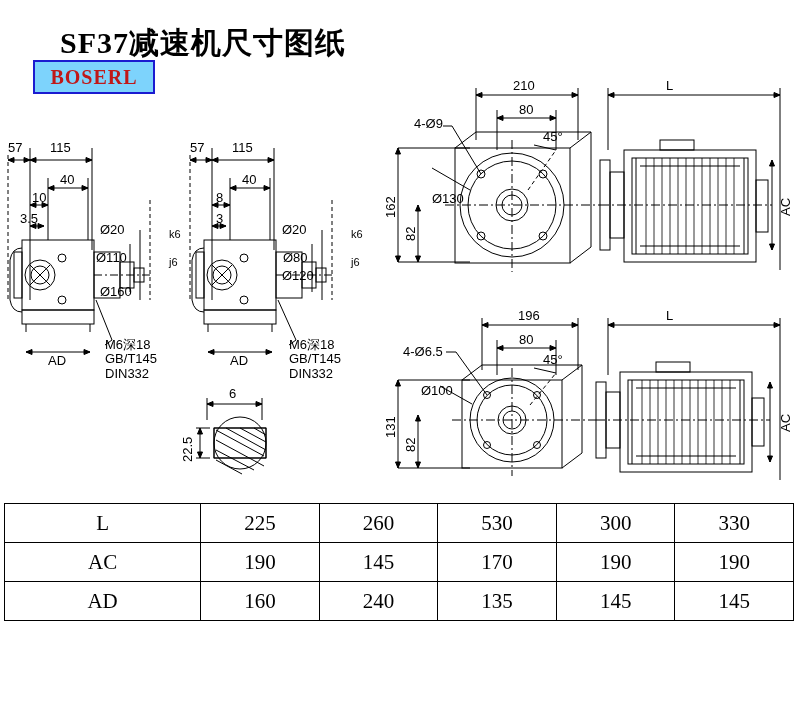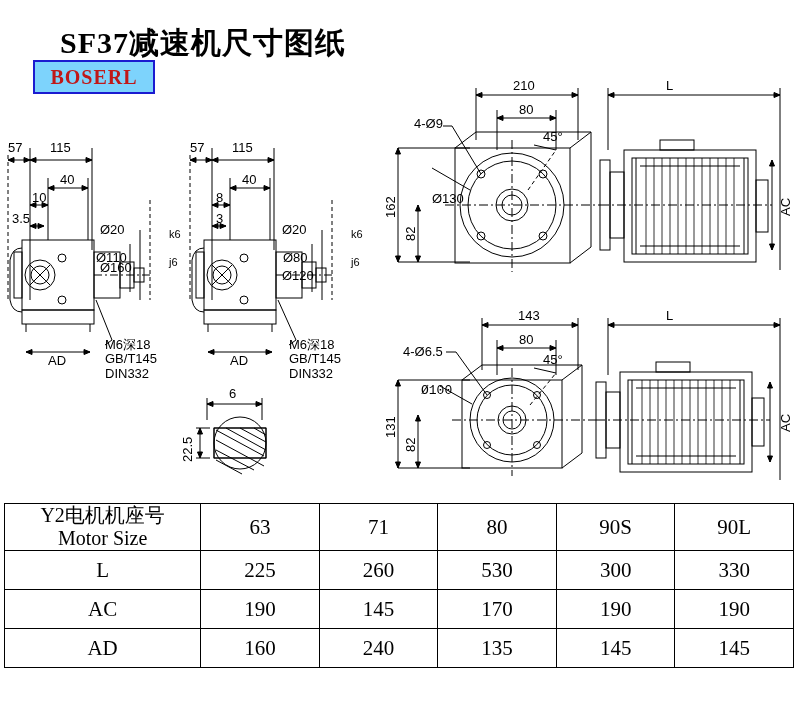--- a/index.html
+++ b/index.html
@@ -348,26 +348,26 @@
         <path d="M770,462 l-2.5,-6 h5 z" fill="#000"></path>
   </g>
 
   </g>
 </svg>
 
 <div class="lbl" style="left:8px;top:140px;">57</div>
 <div class="lbl" style="left:50px;top:140px;">115</div>
 <div class="lbl" style="left:60px;top:172px;">40</div>
 <div class="lbl" style="left:32px;top:190px;">10</div>
-<div class="lbl" style="left:12px;top:211px;">3.5</div>
+<div class="lbl" style="left:20px;top:211px;">3.5</div>
 <div class="lbl" style="left:100px;top:222px;">Ø20</div>
 <div class="lbl small" style="left:129px;top:228px;">k6</div>
 <div class="lbl" style="left:96px;top:250px;">Ø110</div>
 <div class="lbl small" style="left:129px;top:256px;">j6</div>
-<div class="lbl" style="left:100px;top:260px;">Ø160</div>
+<div class="lbl" style="left:100px;top:284px;">Ø160</div>
 <div class="lbl" style="left:48px;top:353px;">AD</div>
 <div class="lbl" style="left:105px;top:336px;">M6深18</div>
 <div class="lbl" style="left:105px;top:351px;">GB/T145</div>
 <div class="lbl" style="left:105px;top:366px;">DIN332</div>
 
 <div class="lbl" style="left:190px;top:140px;">57</div>
 <div class="lbl" style="left:232px;top:140px;">115</div>
 <div class="lbl" style="left:242px;top:172px;">40</div>
 <div class="lbl" style="left:216px;top:190px;">8</div>
 <div class="lbl" style="left:216px;top:211px;">3</div>
@@ -387,43 +387,32 @@
 <div class="lbl" style="left:513px;top:78px;">210</div>
 <div class="lbl" style="left:519px;top:102px;">80</div>
 <div class="lbl" style="left:666px;top:78px;">L</div>
 <div class="lbl" style="left:414px;top:116px;text-align:right;">4-Ø9</div>
 <div class="lbl" style="left:543px;top:129px;">45°</div>
 <div class="lbl" style="left:432px;top:164px;margin-top:27px;">Ø130</div>
 <div class="lbl vert" style="left:383px;top:218px;">162</div>
 <div class="lbl vert" style="left:403px;top:241px;">82</div>
 <div class="lbl vert" style="left:778px;top:216px;">AC</div>
 
-<div class="lbl" style="left:518px;top:308px;">143</div>
+<div class="lbl" style="left:518px;top:308px;">196</div>
 <div class="lbl" style="left:519px;top:332px;">80</div>
 <div class="lbl" style="left:666px;top:308px;">L</div>
 <div class="lbl" style="left:403px;top:344px;">4-Ø6.5</div>
 <div class="lbl" style="left:543px;top:352px;">45°</div>
-<div class="lbl" style="left:421px;top:383px;font-family:Liberation Mono, monospace;">Ø100</div>
+<div class="lbl" style="left:421px;top:383px;">Ø100</div>
 <div class="lbl vert" style="left:383px;top:438px;">131</div>
 <div class="lbl vert" style="left:403px;top:452px;">82</div>
 <div class="lbl vert" style="left:778px;top:432px;">AC</div>
 
 <table class="tbl">
   <tbody>
-    <tr>
-      <td class="c0 hdr">
-        <div>Y2电机机座号</div>
-        <div>Motor Size</div>
-      </td>
-      <td class="cx">63</td>
-      <td class="cx">71</td>
-      <td class="cx">80</td>
-      <td class="cx">90S</td>
-      <td class="cx">90L</td>
-    </tr>
     <tr>
       <td class="c0">L</td>
       <td class="cx">225</td>
       <td class="cx">260</td>
       <td class="cx">530</td>
       <td class="cx">300</td>
       <td class="cx">330</td>
     </tr>
     <tr>
       <td class="c0">AC</td>

